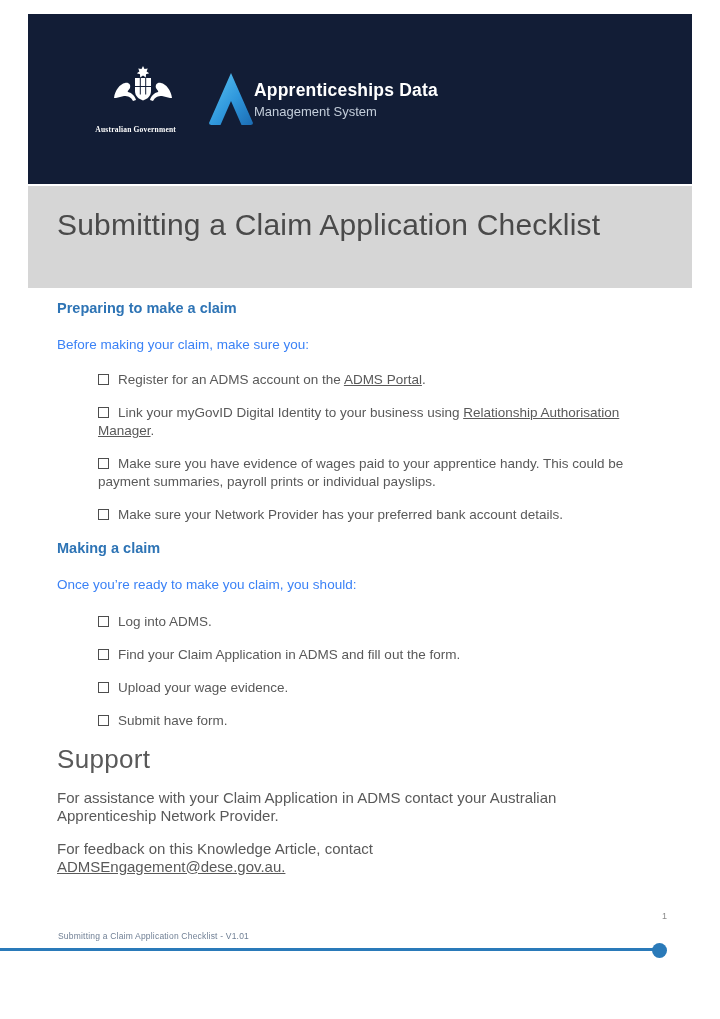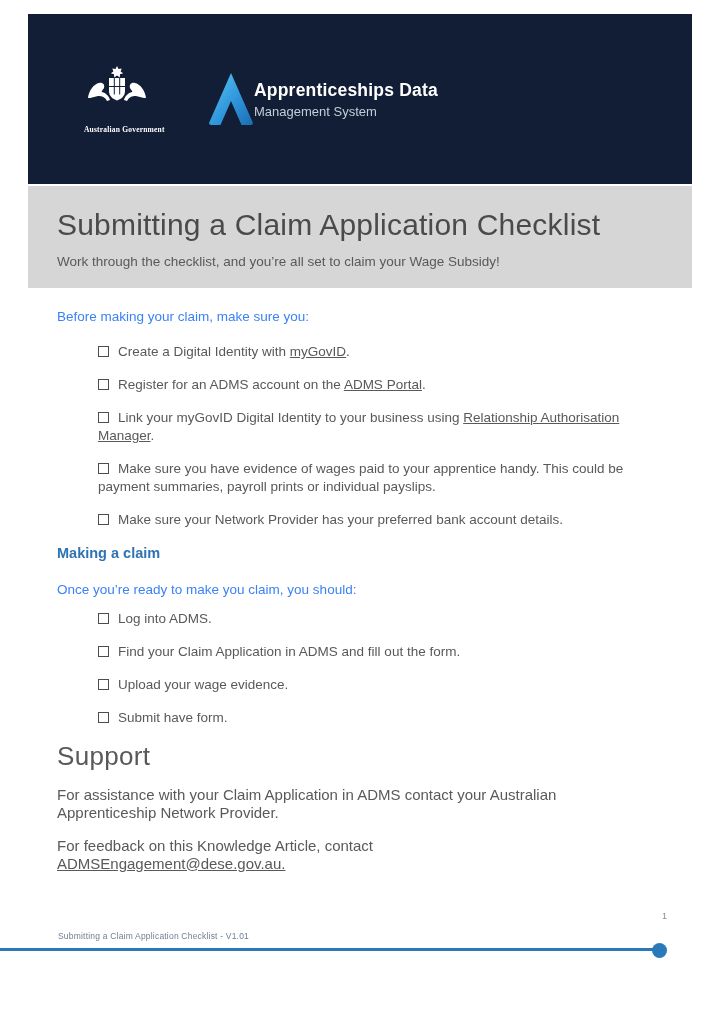--- a/index.html
+++ b/index.html
@@ -9,21 +9,21 @@
     position:relative;overflow:hidden;color:#595959;
   }
   .page{position:absolute;inset:0;background:#fff;}
 
   
   .banner{
     position:absolute;left:28px;top:14px;width:664px;height:170px;
     background:#121d36;display:flex;align-items:center;box-sizing:border-box;
     padding-left:56px;
   }
-  .crest{display:flex;flex-direction:column;align-items:flex-start;width:92px;gap:12px;}
+  .crest{display:flex;flex-direction:column;align-items:flex-end;width:92px;gap:12px;}
   .crest-caption{
     font-family:"Liberation Serif","DejaVu Serif",serif;
     font-weight:bold;font-size:7.5px;color:#ffffff;margin-top:4px;
     letter-spacing:.2px;white-space:nowrap;
   }
   .adms-mark{margin-left:32px;display:flex;align-items:center;}
   .adms-text{}
   .adms-line1{font-size:17.5px;font-weight:bold;color:#ffffff;letter-spacing:.2px;}
   .adms-line2{font-size:13px;color:#c3cdda;margin-top:3px;}
 
@@ -36,21 +36,21 @@
     margin:0;font-size:30px;font-weight:400;color:#4a4a4a;letter-spacing:.2px;
   }
   .subtitle{margin:12px 0 0;font-size:13.5px;color:#595959;}
 
   
   .content{position:absolute;left:57px;top:288px;width:610px;}
   h2.blue{margin:12px 0 0;font-size:14.5px;font-weight:bold;color:#2e74b5;}
   h2.blue.second{margin-top:16px;}
   p.body{margin:20px 0 0;font-size:13.5px;line-height:17px;color:#3b82f6;}
   ul.checklist{list-style:none;margin:18px 0 0;padding:0 0 0 41px;}
-  ul.checklist.tight{margin-top:12px;}
+  ul.checklist.tight{margin-top:20px;}
   ul.checklist li{font-size:13.5px;line-height:18px;max-width:530px;color:#595959;}
   ul.checklist li + li{margin-top:15px;}
   .cb{
     display:inline-block;width:9px;height:9px;border:1.5px solid #4d4d4d;
     margin-right:9px;vertical-align:-1px;background:#fff;
   }
   a.doclink{color:#595959;text-decoration:underline;cursor:pointer;}
   .support-h{margin:14px 0 0;font-size:26px;font-weight:400;color:#595959;letter-spacing:.3px;}
   p.support-p{margin:14px 0 0;font-size:15px;line-height:17.5px;max-width:520px;color:#595959;}
   p.support-p.second{margin-top:16px;}
@@ -99,31 +99,28 @@
     </div>
 
     <div class="adms-text">
       <div class="adms-line1">Apprenticeships Data</div>
       <div class="adms-line2">Management System</div>
     </div>
   </header>
 
   <section class="titleband">
     <h1>Submitting a Claim Application Checklist</h1>
-    <p class="subtitle">Work through the checklist, and you’re all set to claim your Wage Subsidy!</p>
   </section>
 
   <main class="content">
 
+    <h2 class="blue">Preparing to make a claim</h2>
     <p class="body">Before making your claim, make sure you:</p>
 
     <ul class="checklist">
-      <li>
-        <span class="cb"></span><span>Create a Digital Identity with </span><a class="doclink">myGovID</a><span>.</span>
-      </li>
       <li>
         <span class="cb"></span><span>Register for an ADMS account on the </span><a class="doclink">ADMS Portal</a><span>.</span>
       </li>
       <li>
         <span class="cb"></span><span>Link your myGovID Digital Identity to your business using </span><a class="doclink">Relationship Authorisation Manager</a><span>.</span>
       </li>
       <li>
         <span class="cb"></span><span>Make sure you have evidence of wages paid to your apprentice handy. This could be payment summaries, payroll prints or individual payslips.</span>
       </li>
       <li>

